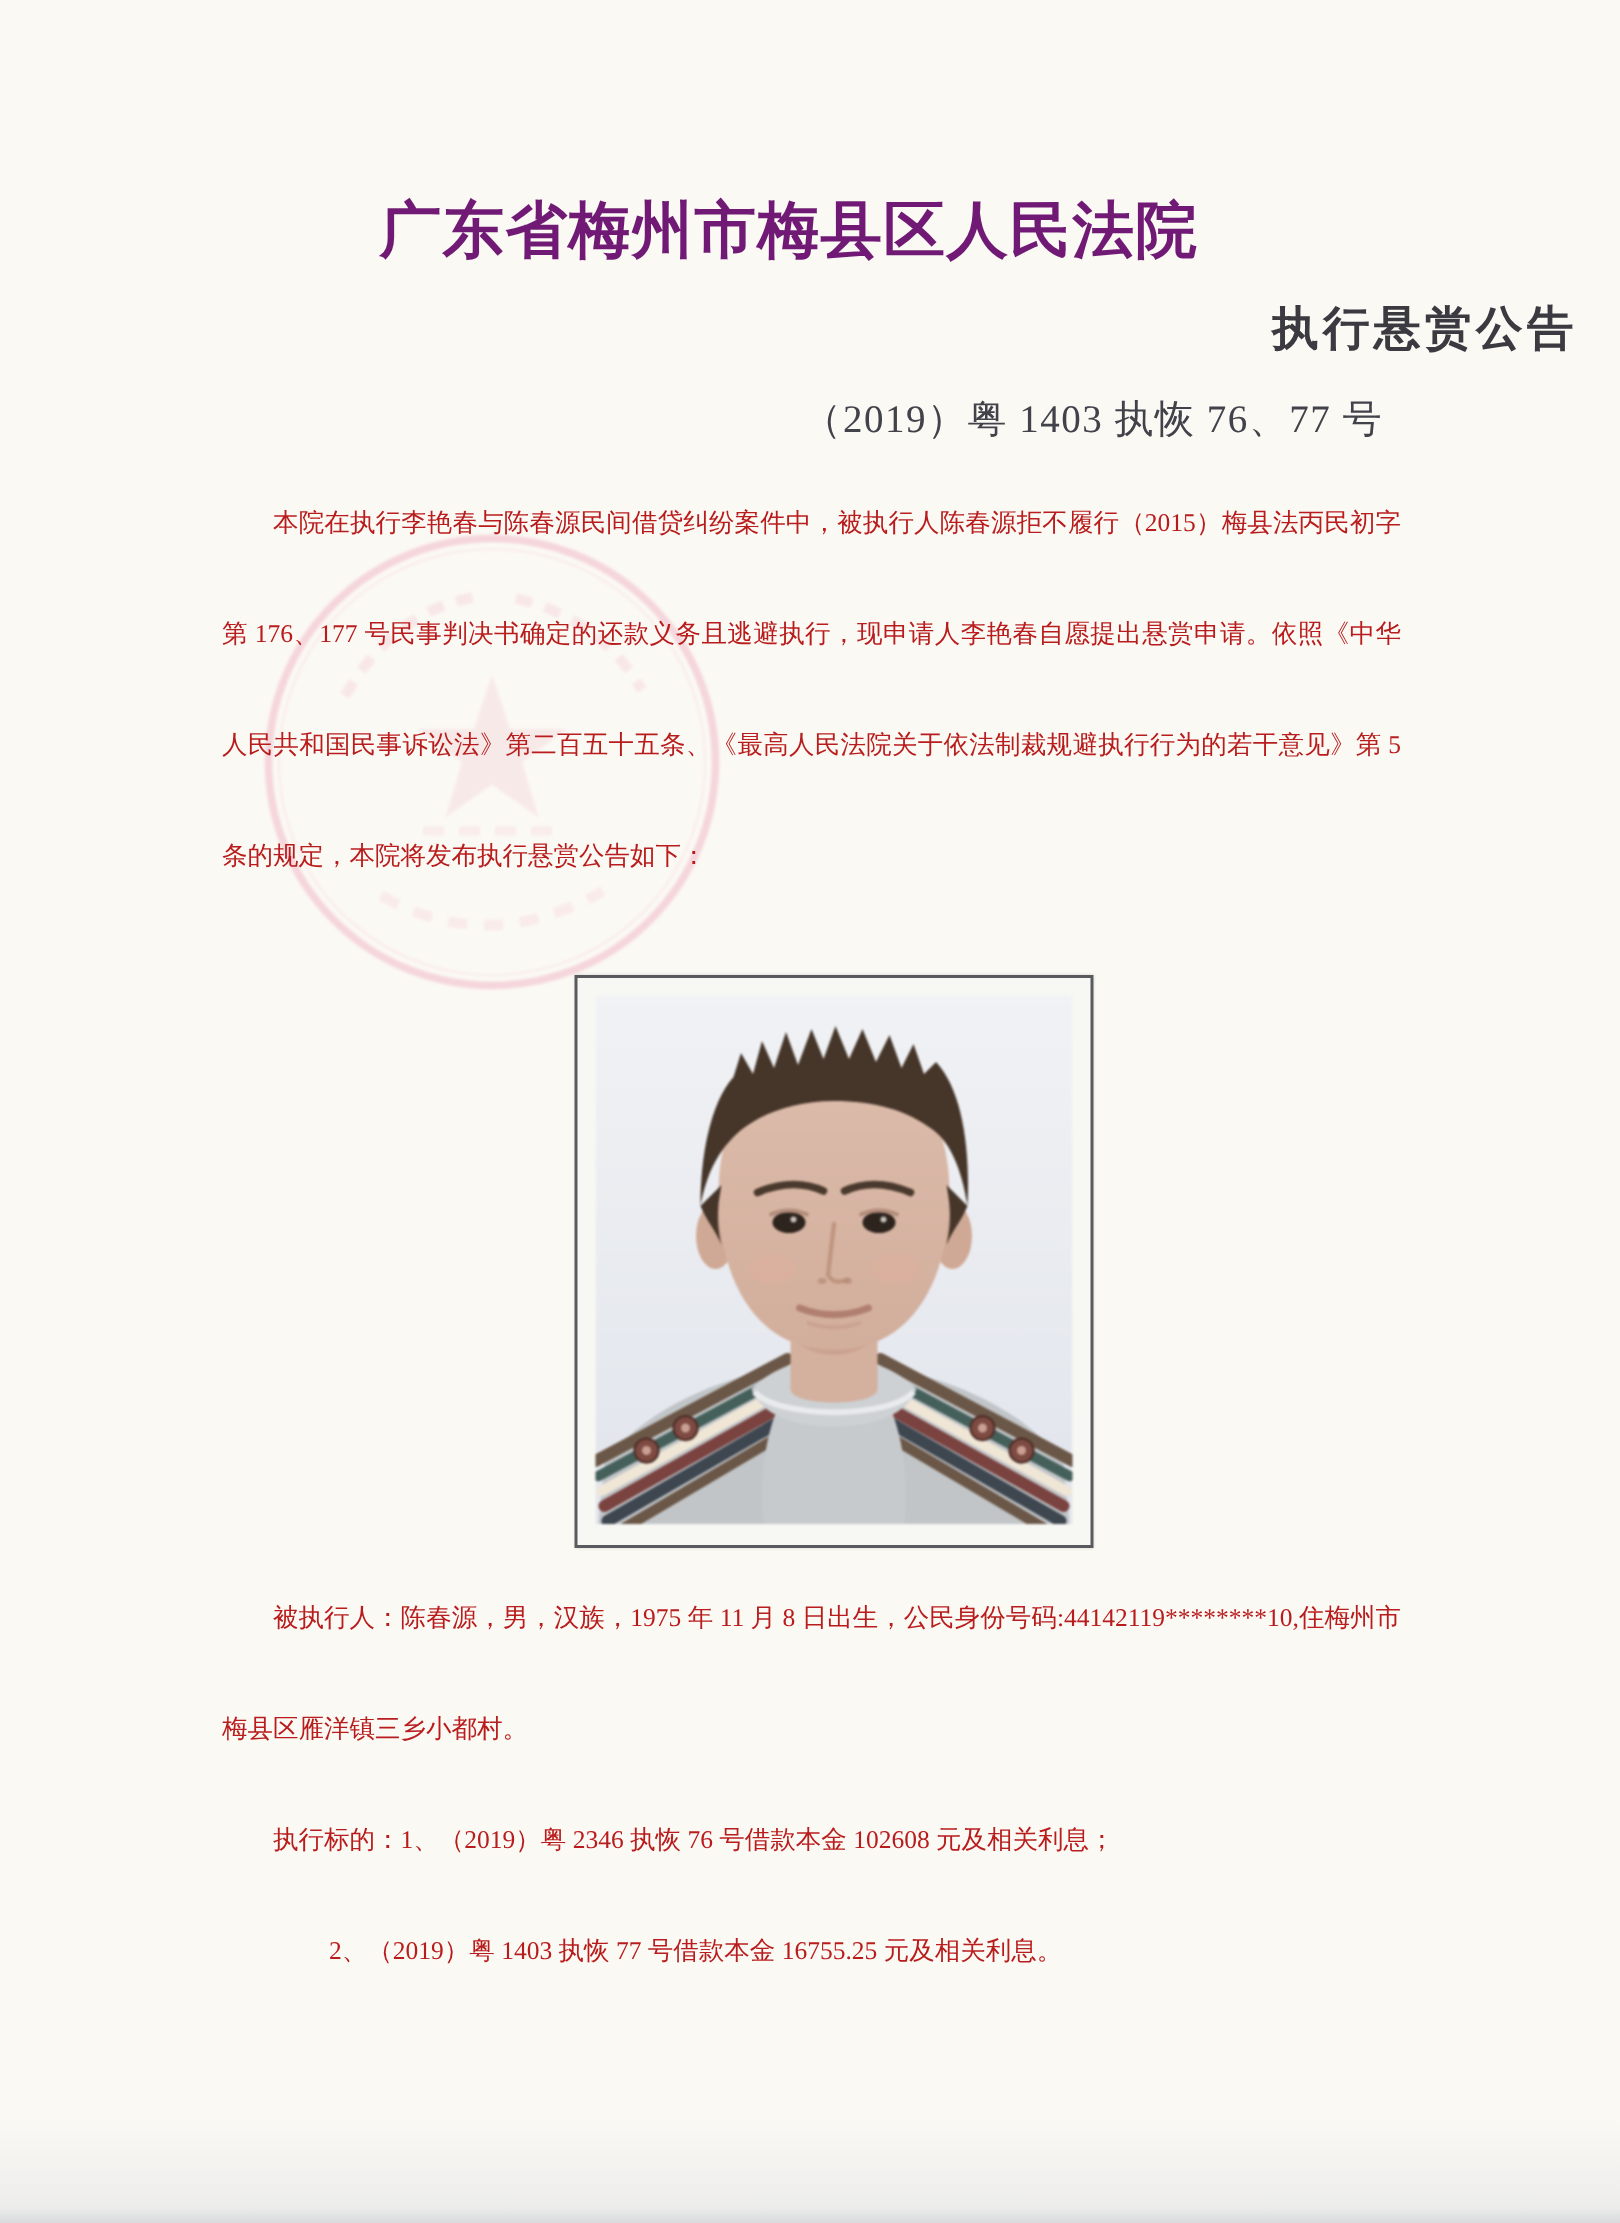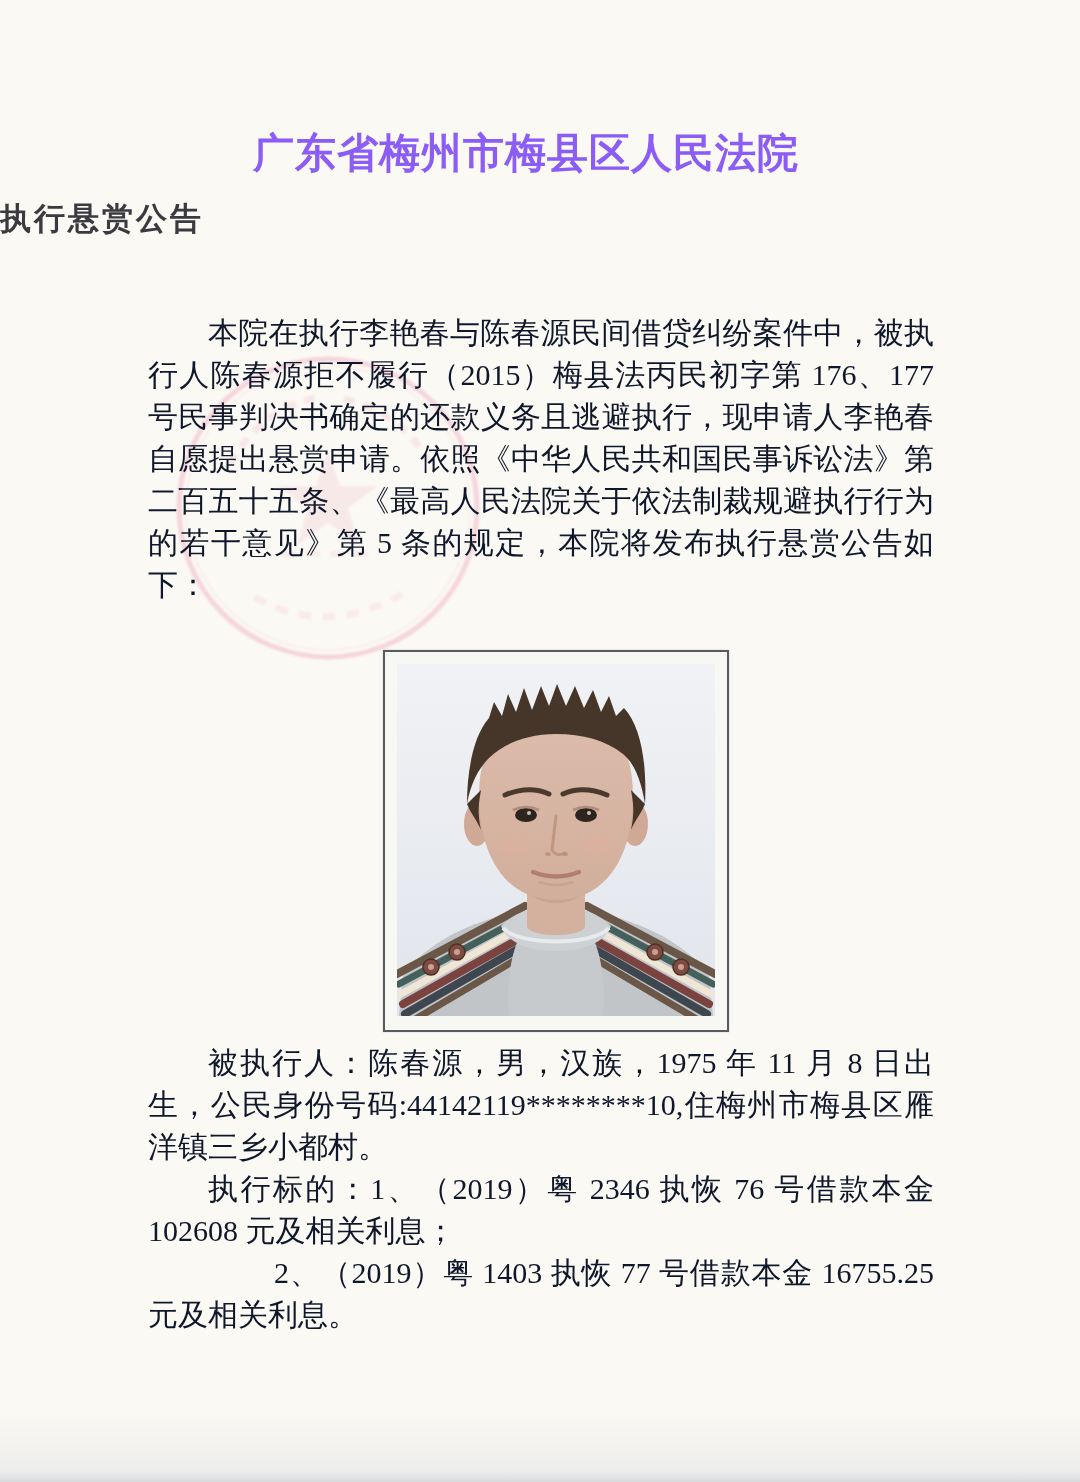--- a/index.html
+++ b/index.html
@@ -28,50 +28,50 @@
   .court-title {
     position: absolute;
     top: 126px;
     left: 0;
     width: 1052px;
     margin: 0;
     text-align: center;
     font-size: 41px;
     font-weight: bold;
     letter-spacing: 1px;
-    color: #8b5cf6;
+    color: #701a75;
   }
   .notice-title {
     position: absolute;
     top: 198px;
     left: 0;
     width: 1052px;
     margin: 0;
-    text-align: left;
+    text-align: right;
     font-size: 31px;
     font-weight: bold;
     letter-spacing: 3px;
     color: #3a3a40;
   }
   .case-number {
     position: absolute;
     top: 262px;
     right: 158px;
     font-size: 26px;
     letter-spacing: 1px;
     color: #42424a;
   }
   .body-text {
     position: absolute;
     left: 148px;
     width: 786px;
-    font-size: 30px;
-    line-height: 42px;
+    font-size: 17px;
+    line-height: 74px;
     text-align: justify;
-    color: #0f172a;
+    color: #b91c1c;
   }
   .intro-block { top: 312px; }
   .lower-block { top: 1042px; }
   .body-text p { margin: 0; }
   .indent-2 { text-indent: 2em; }
   .indent-4 { text-indent: 4.2em; }
 
   .photo-frame {
     position: absolute;
     left: 383px;
@@ -113,20 +113,21 @@
     <path d="M72,122 Q104,66 158,56" fill="none" stroke="#ef9cba" stroke-width="7" stroke-dasharray="11 9" opacity="0.18"></path>
     <path d="M186,57 Q242,70 270,118" fill="none" stroke="#ef9cba" stroke-width="7" stroke-dasharray="11 9" opacity="0.18"></path>
     <path d="M96,255 Q168,296 244,252" fill="none" stroke="#ef9cba" stroke-width="7" stroke-dasharray="13 11" opacity="0.14"></path>
     <path d="M124,212 L218,212" stroke="#ef9cba" stroke-width="6" stroke-dasharray="14 10" opacity="0.13"></path>
   </svg>
 
   <h1 class="court-title">广东省梅州市梅县区人民法院</h1>
 
   <h2 class="notice-title">执行悬赏公告</h2>
 
+  <div class="case-number">（2019）粤 1403 执恢 76、77 号</div>
 
   <div class="body-text intro-block">
     <p class="indent-2">本院在执行李艳春与陈春源民间借贷纠纷案件中，被执行人陈春源拒不履行（2015）梅县法丙民初字第 176、177 号民事判决书确定的还款义务且逃避执行，现申请人李艳春自愿提出悬赏申请。依照《中华人民共和国民事诉讼法》第二百五十五条、《最高人民法院关于依法制裁规避执行行为的若干意见》第 5 条的规定，本院将发布执行悬赏公告如下：</p>
   </div>
 
   <div class="photo-frame">
     <svg viewBox="0 0 318 352" xmlns="http://www.w3.org/2000/svg" aria-hidden="true">
       <defs>
         <linearGradient id="pbg" x1="0" y1="0" x2="0" y2="1">
           <stop offset="0" stop-color="#f1f2f5"></stop>

